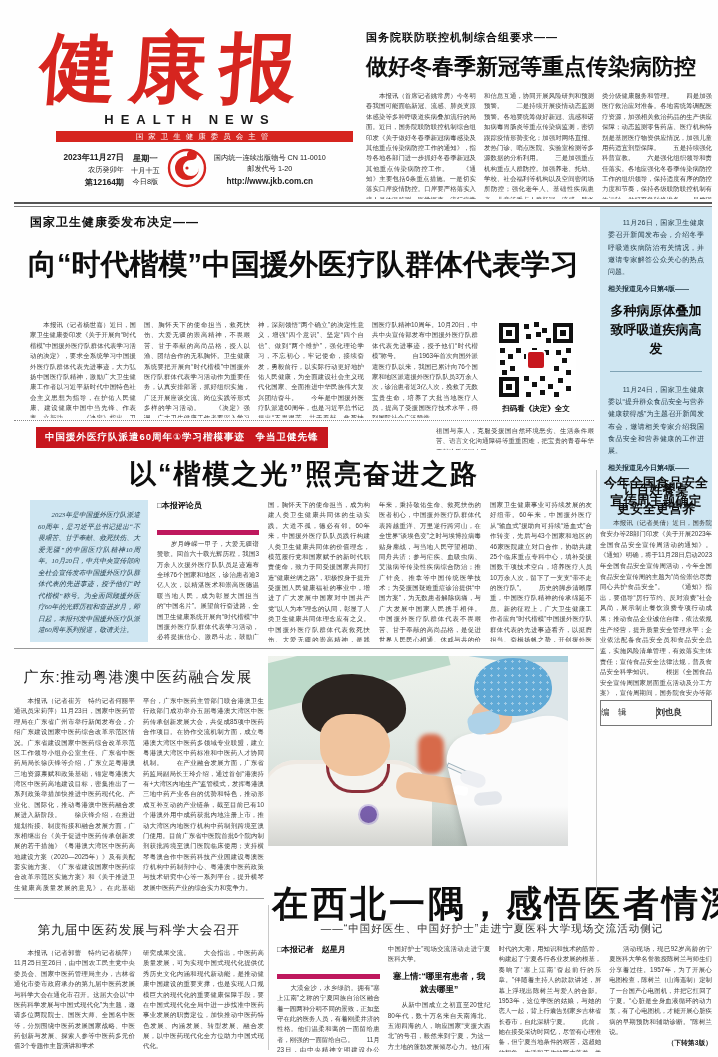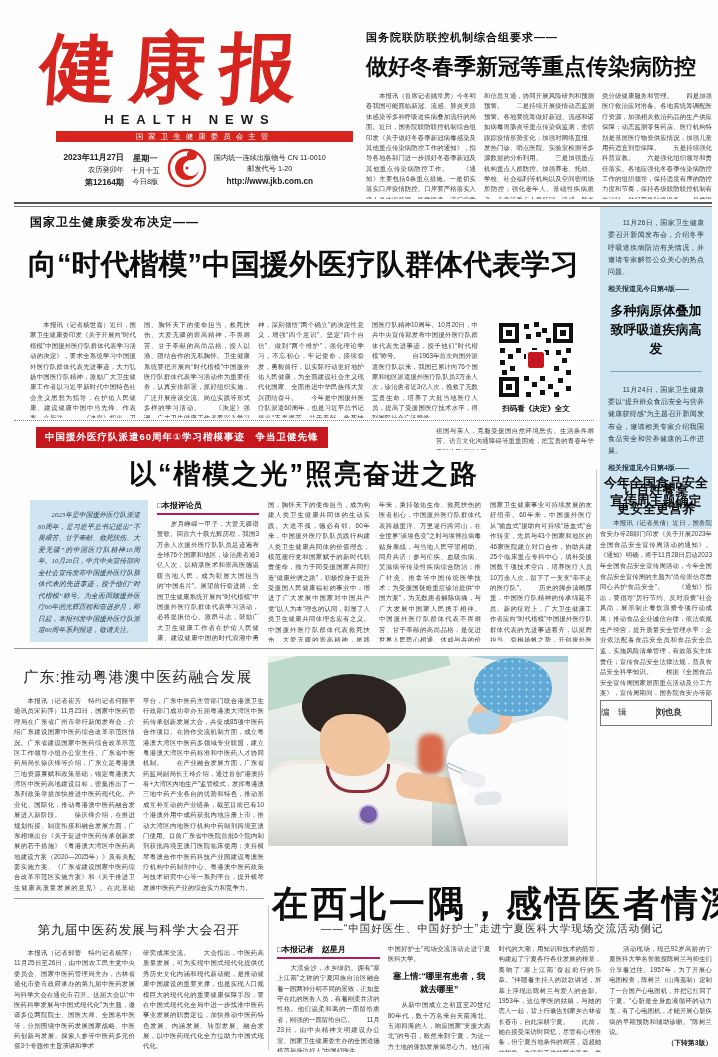--- a/index.html
+++ b/index.html
@@ -27,22 +27,22 @@
   .headline-xl{font-size:29px;font-weight:900;color:#0d0d0d;letter-spacing:0px;white-space:nowrap;}
   .headline-lg{font-size:22px;font-weight:900;color:#0d0d0d;white-space:nowrap;}
   .bodycols{display:flex;gap:8px;overflow:hidden;}
   .bcol{flex:1;font-size:6.4px;line-height:1.62;text-align:justify;color:#3b3b3b;overflow:hidden;}
   
   .red-banner{background:#c7171e;color:#fff;font-size:9.5px;font-weight:bold;
               letter-spacing:1px;padding:4px 9px;display:inline-block;}
   .headline-md{font-size:27px;font-weight:900;color:#0d0d0d;text-align:center;letter-spacing:2px;white-space:nowrap;}
   .intro-box{background:#cfe6f2;padding:9px 8px;font-family:"Liberation Serif","DejaVu Serif",serif;
              font-style:italic;font-size:6.8px;line-height:1.7;text-align:justify;color:#24404f;}
-  .byline{font-size:8px;font-weight:bold;color:#111;border-bottom:2px solid #be185d;
-          padding-bottom:0;margin-bottom:4px;}
+  .byline{font-size:8px;font-weight:bold;color:#111;border-bottom:5px solid #be185d;
+          padding-bottom:17px;margin-bottom:4px;}
   
   .blue-panel{background:#cfe6f2;padding:10px 8px;}
   .brief-text{font-size:7px;line-height:1.75;text-align:justify;color:#253c49;}
   .brief-ref{font-size:7px;font-weight:bold;color:#1d333f;margin-top:6px;}
   .brief-headline{font-size:13px;font-weight:900;color:#0d0d0d;text-align:center;line-height:1.45;margin-top:8px;}
   .panel-div{border-top:1px solid #7fa3b5;margin:12px 2px;}
   .side-headline{font-size:13px;font-weight:900;color:#0d0d0d;text-align:center;line-height:1.4;}
   .side-body{font-size:6.4px;line-height:1.66;text-align:justify;color:#3b3b3b;overflow:hidden;}
   .editor-box{display:flex;border:1px solid #777;height:24px;align-items:center;font-size:8.5px;}
   .editor-box .cell{flex:1;text-align:left;}

